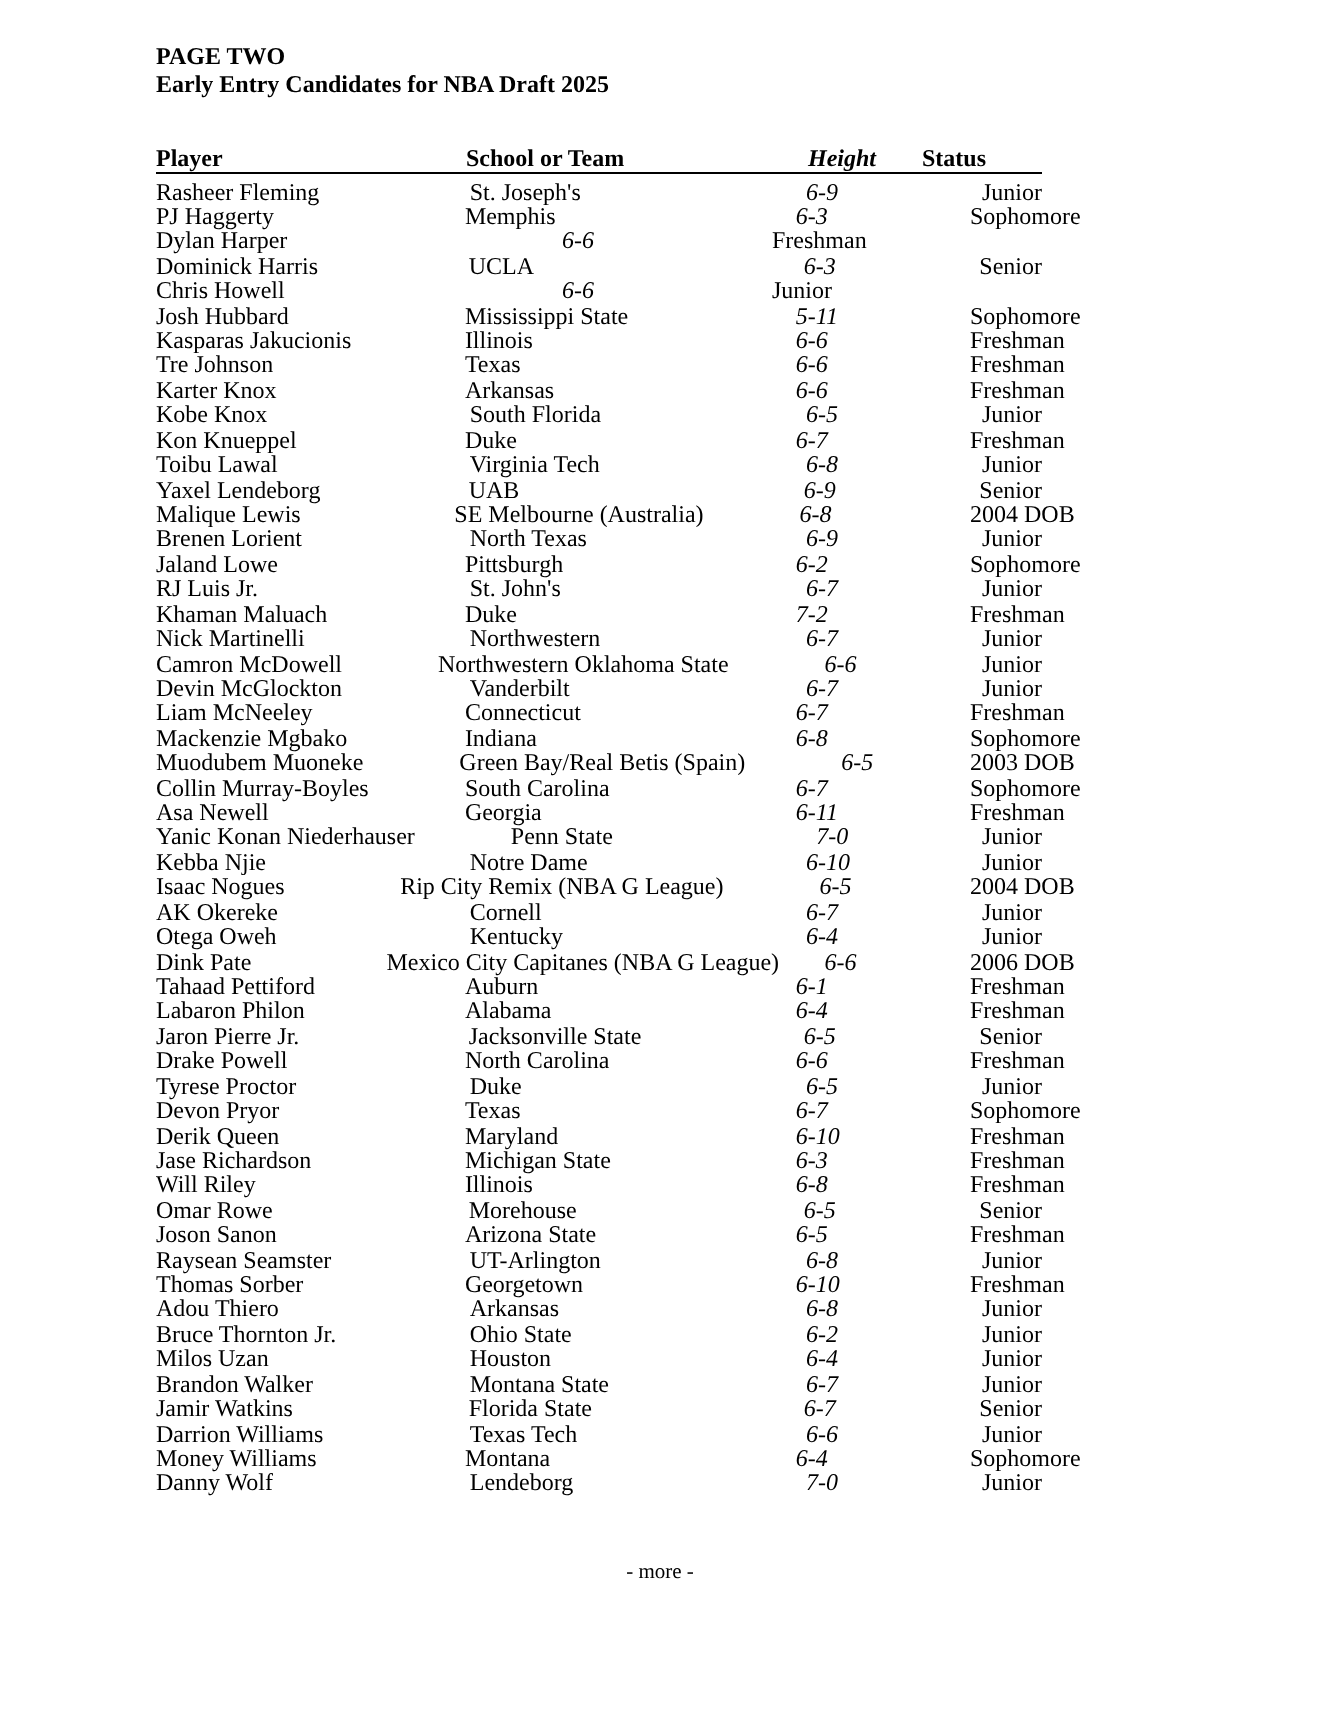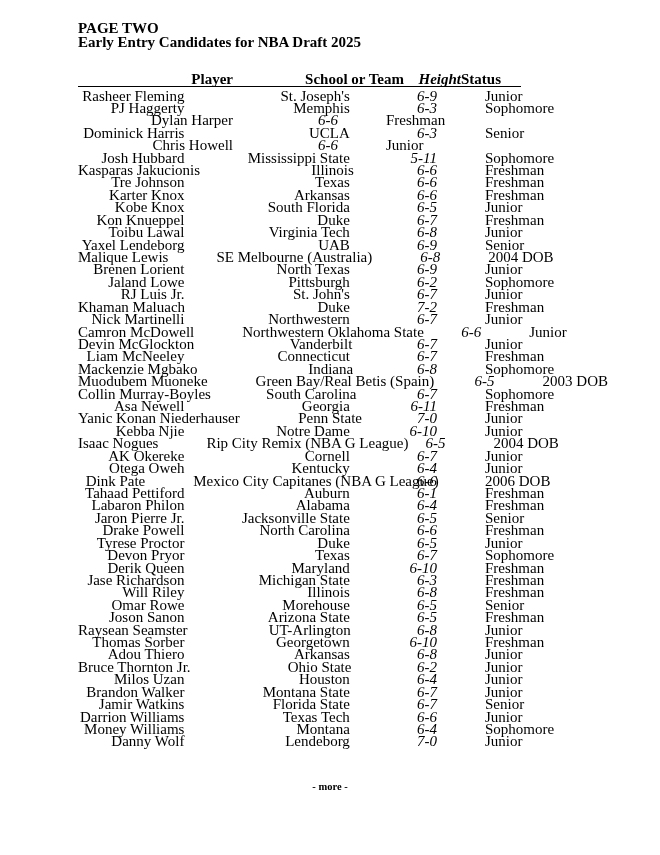--- a/index.html
+++ b/index.html
@@ -10,28 +10,28 @@
     background: #ffffff;
     font-family: "Liberation Serif", "DejaVu Serif", serif;
     color: #000000;
     overflow: hidden;
   }
   .content {
     position: absolute;
     left: 78px;
     top: 21px;
     width: 443px;
-    font-size: 15px;
+    font-size: 12px;
   }
   .doc-title {
     font-weight: bold;
     line-height: 14px;
     white-space: nowrap;
   }
-  .table { margin-top: 24px; text-align: right; }
+  .table { margin-top: 24px; }
   .thead {
     display: flex;
     font-weight: bold;
     line-height: 12px;
     padding-bottom: 1px;
     border-bottom: 1.4px solid #000;
   }
   .tbody { padding-top: 2.5px; }
   .row {
     display: flex;
@@ -41,21 +41,21 @@
   .c1 { width: 155px; white-space: nowrap; }
   .c2 { width: 171px; white-space: nowrap; }
   .c3 { width: 57px;  white-space: nowrap; font-style: italic; }
   .c4 { width: 36px;  white-space: nowrap; }
   .more {
     position: absolute;
     left: 0;
     top: 781px;
     width: 660px;
     text-align: center;
-    font-weight: bold;
+    font-weight: normal;
     font-size: 10.5px;
   }
 </style>
 </head>
 <body>
 
 <div class="page">
   <div class="content">
     <div class="doc-title">PAGE TWO</div>
     <div class="doc-title">Early Entry Candidates for NBA Draft 2025</div>

